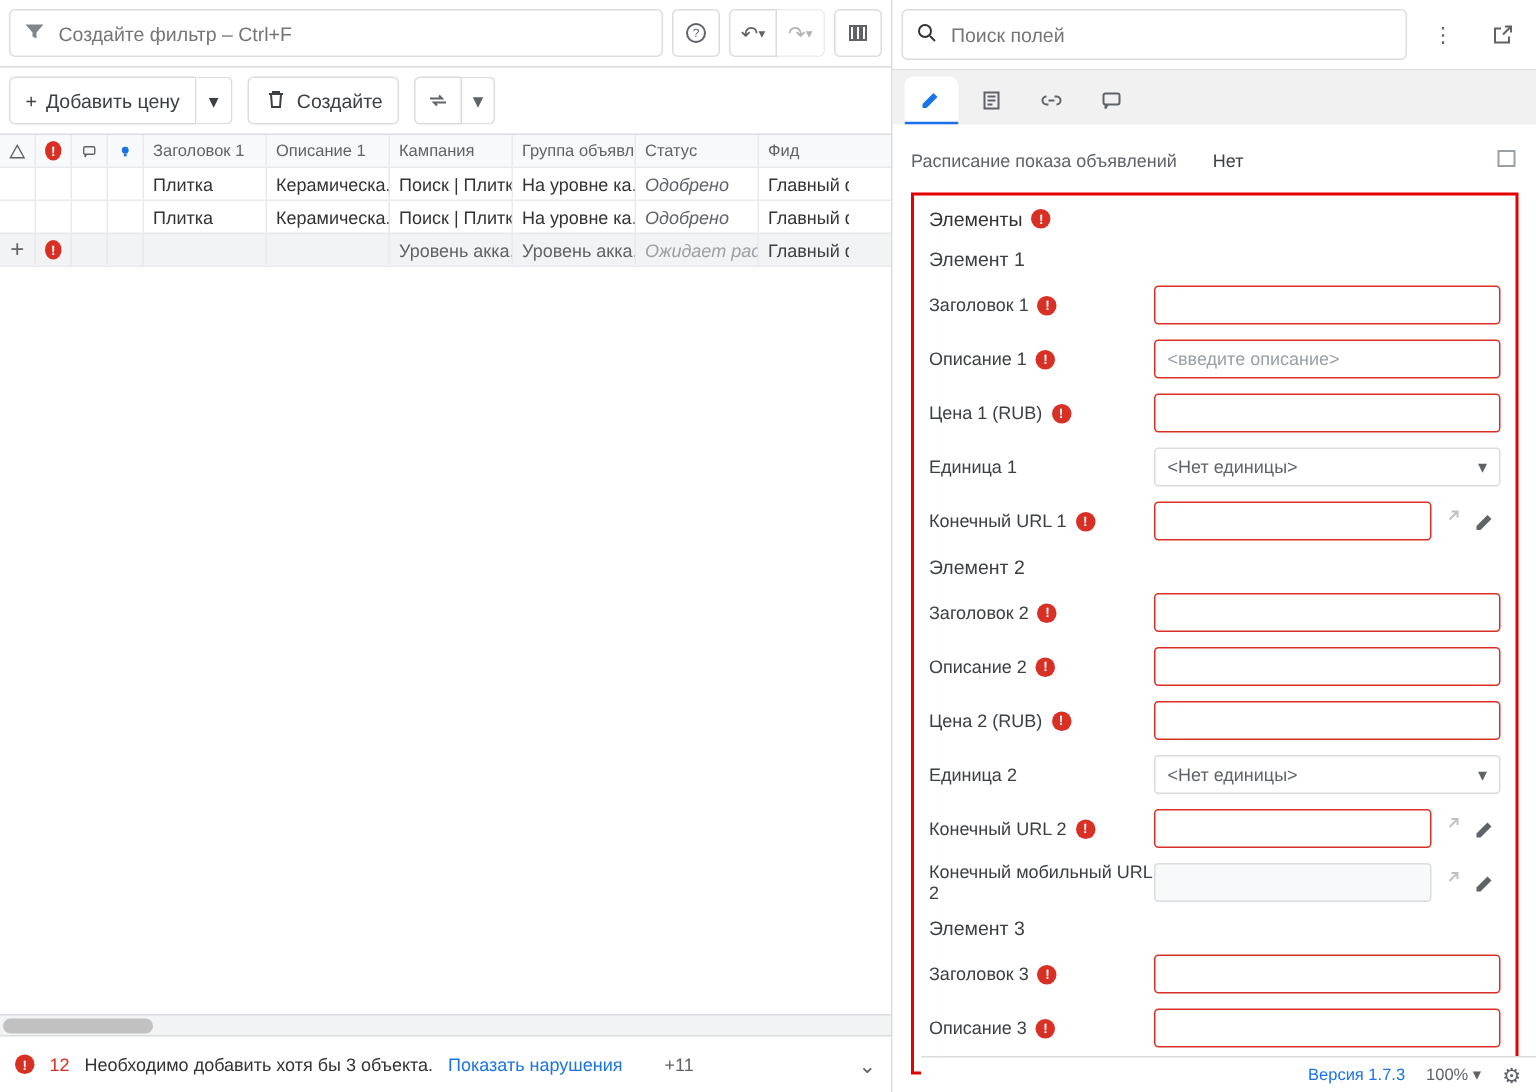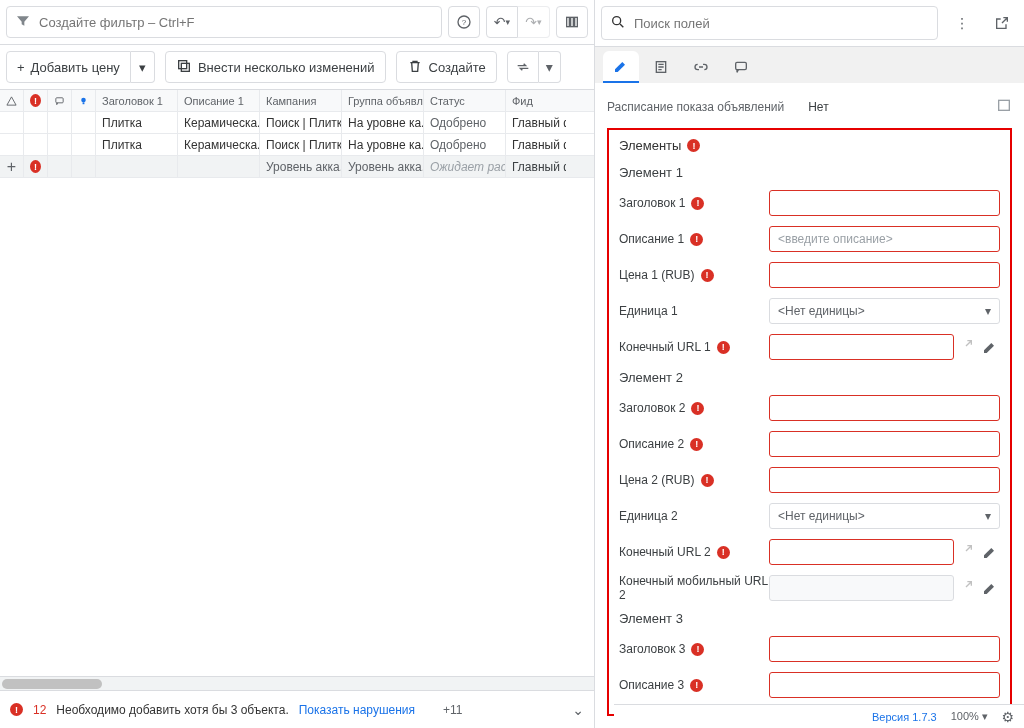--- a/index.html
+++ b/index.html
@@ -30,21 +30,21 @@
 .hcell, .cell { padding: 0 6px; overflow: hidden; text-overflow: ellipsis; white-space: nowrap; border-right: 1px solid #e8eaed; height: 100%; display: flex; align-items: center; }
 .c-ico { width: 24px; justify-content: center; }
 .c-h1 { width: 82px; }
 .c-d1 { width: 82px; }
 .c-camp { width: 82px; }
 .c-grp { width: 82px; }
 .c-stat { width: 82px; }
 .c-feed { width: 60px; border-right: none; }
 .trow.sum { background: #f1f3f4; color: #5f6368; font-style: normal; }
 .red-dot { width: 13px; height: 13px; background: #d93025; border-radius: 50%; display: inline-flex; align-items: center; justify-content: center; color: #fff; font-size: 9px; font-weight: bold; }
-.status-ok { color: #5f6368; }
+.status-ok { color: #5f6368; font-style: italic; }
 .status-pend { color: #9aa0a6; font-style: italic; }
 .add-plus { color: #5f6368; font-size: 16px; }
 
 .bottom-scroll { height: 14px; border-top: 1px solid #dadce0; background: #f1f3f4; position: relative; }
 .scroll-thumb { position: absolute; left: 2px; top: 2px; width: 100px; height: 10px; background: #c1c1c1; border-radius: 5px; }
 
 .footer-bar { display: flex; align-items: center; height: 38px; border-top: 1px solid #dadce0; padding: 0 10px; gap: 10px; font-size: 12px; }
 .footer-count { color: #d93025; font-weight: 500; }
 .footer-link { color: #1a73e8; cursor: pointer; }
 .footer-more { color: #5f6368; margin-left: 18px; }
@@ -116,27 +116,20 @@
     </div>
 
     <div class="lp-toolbar2">
       <div class="dropdown-btn">
         <button class="text-btn">
             <span>+</span>
             <span>Добавить цену</span>
           </button>
         <button class="text-btn caret-btn">▾</button>
       </div>
-      <button class="text-btn">
-        <span><svg viewBox="0 0 24 24">
-              <rect x="4" y="4" width="12" height="12" fill="none" stroke="currentColor" stroke-width="2"></rect>
-              <rect x="8" y="8" width="12" height="12" fill="none" stroke="currentColor" stroke-width="2"></rect>
-            </svg></span>
-        <span>Внести несколько изменений</span>
-      </button>
       <button class="text-btn">
         <span><svg viewBox="0 0 24 24">
               <path fill="none" stroke="currentColor" stroke-width="2" d="M5 7h14M9 7V5h6v2M7 7l1 13h8l1-13"></path>
             </svg></span>
         <span>Создайте</span>
       </button>
       <div class="btn-group">
         <button class="icon-btn">
             <svg viewBox="0 0 24 24">
               <path fill="none" stroke="currentColor" stroke-width="2" d="M4 10h12l-3-3M20 14H8l3 3"></path>

